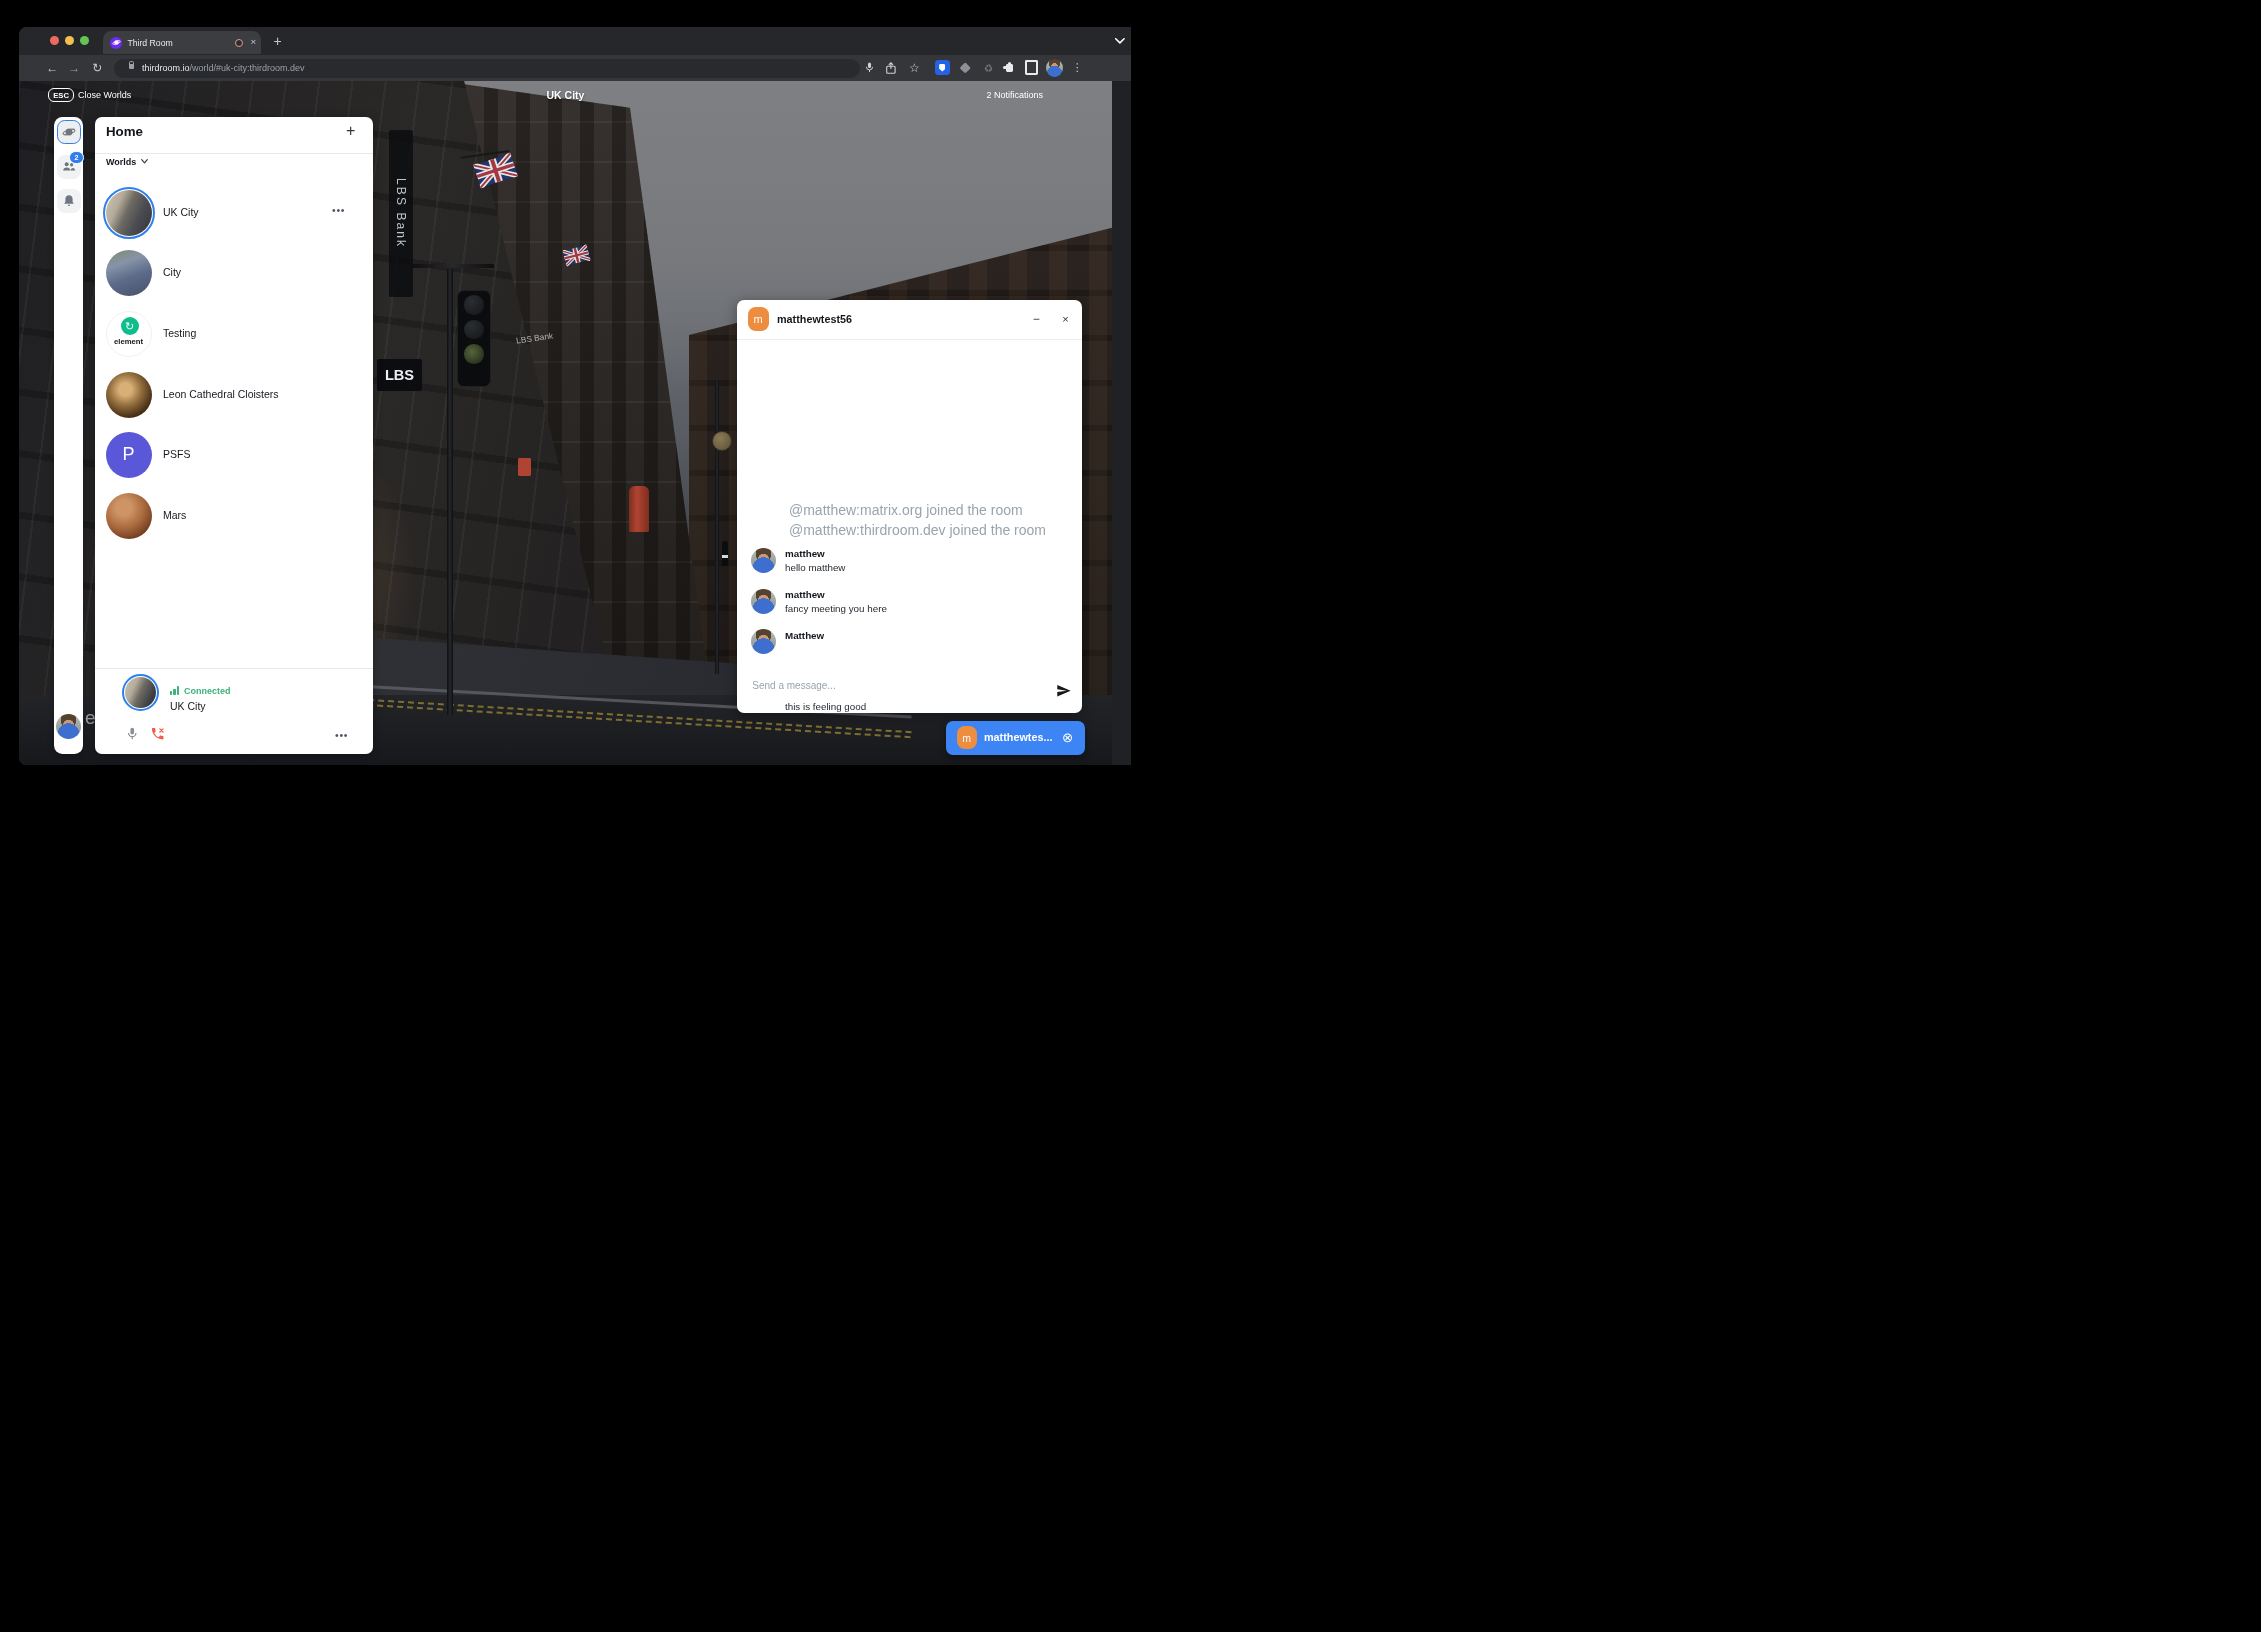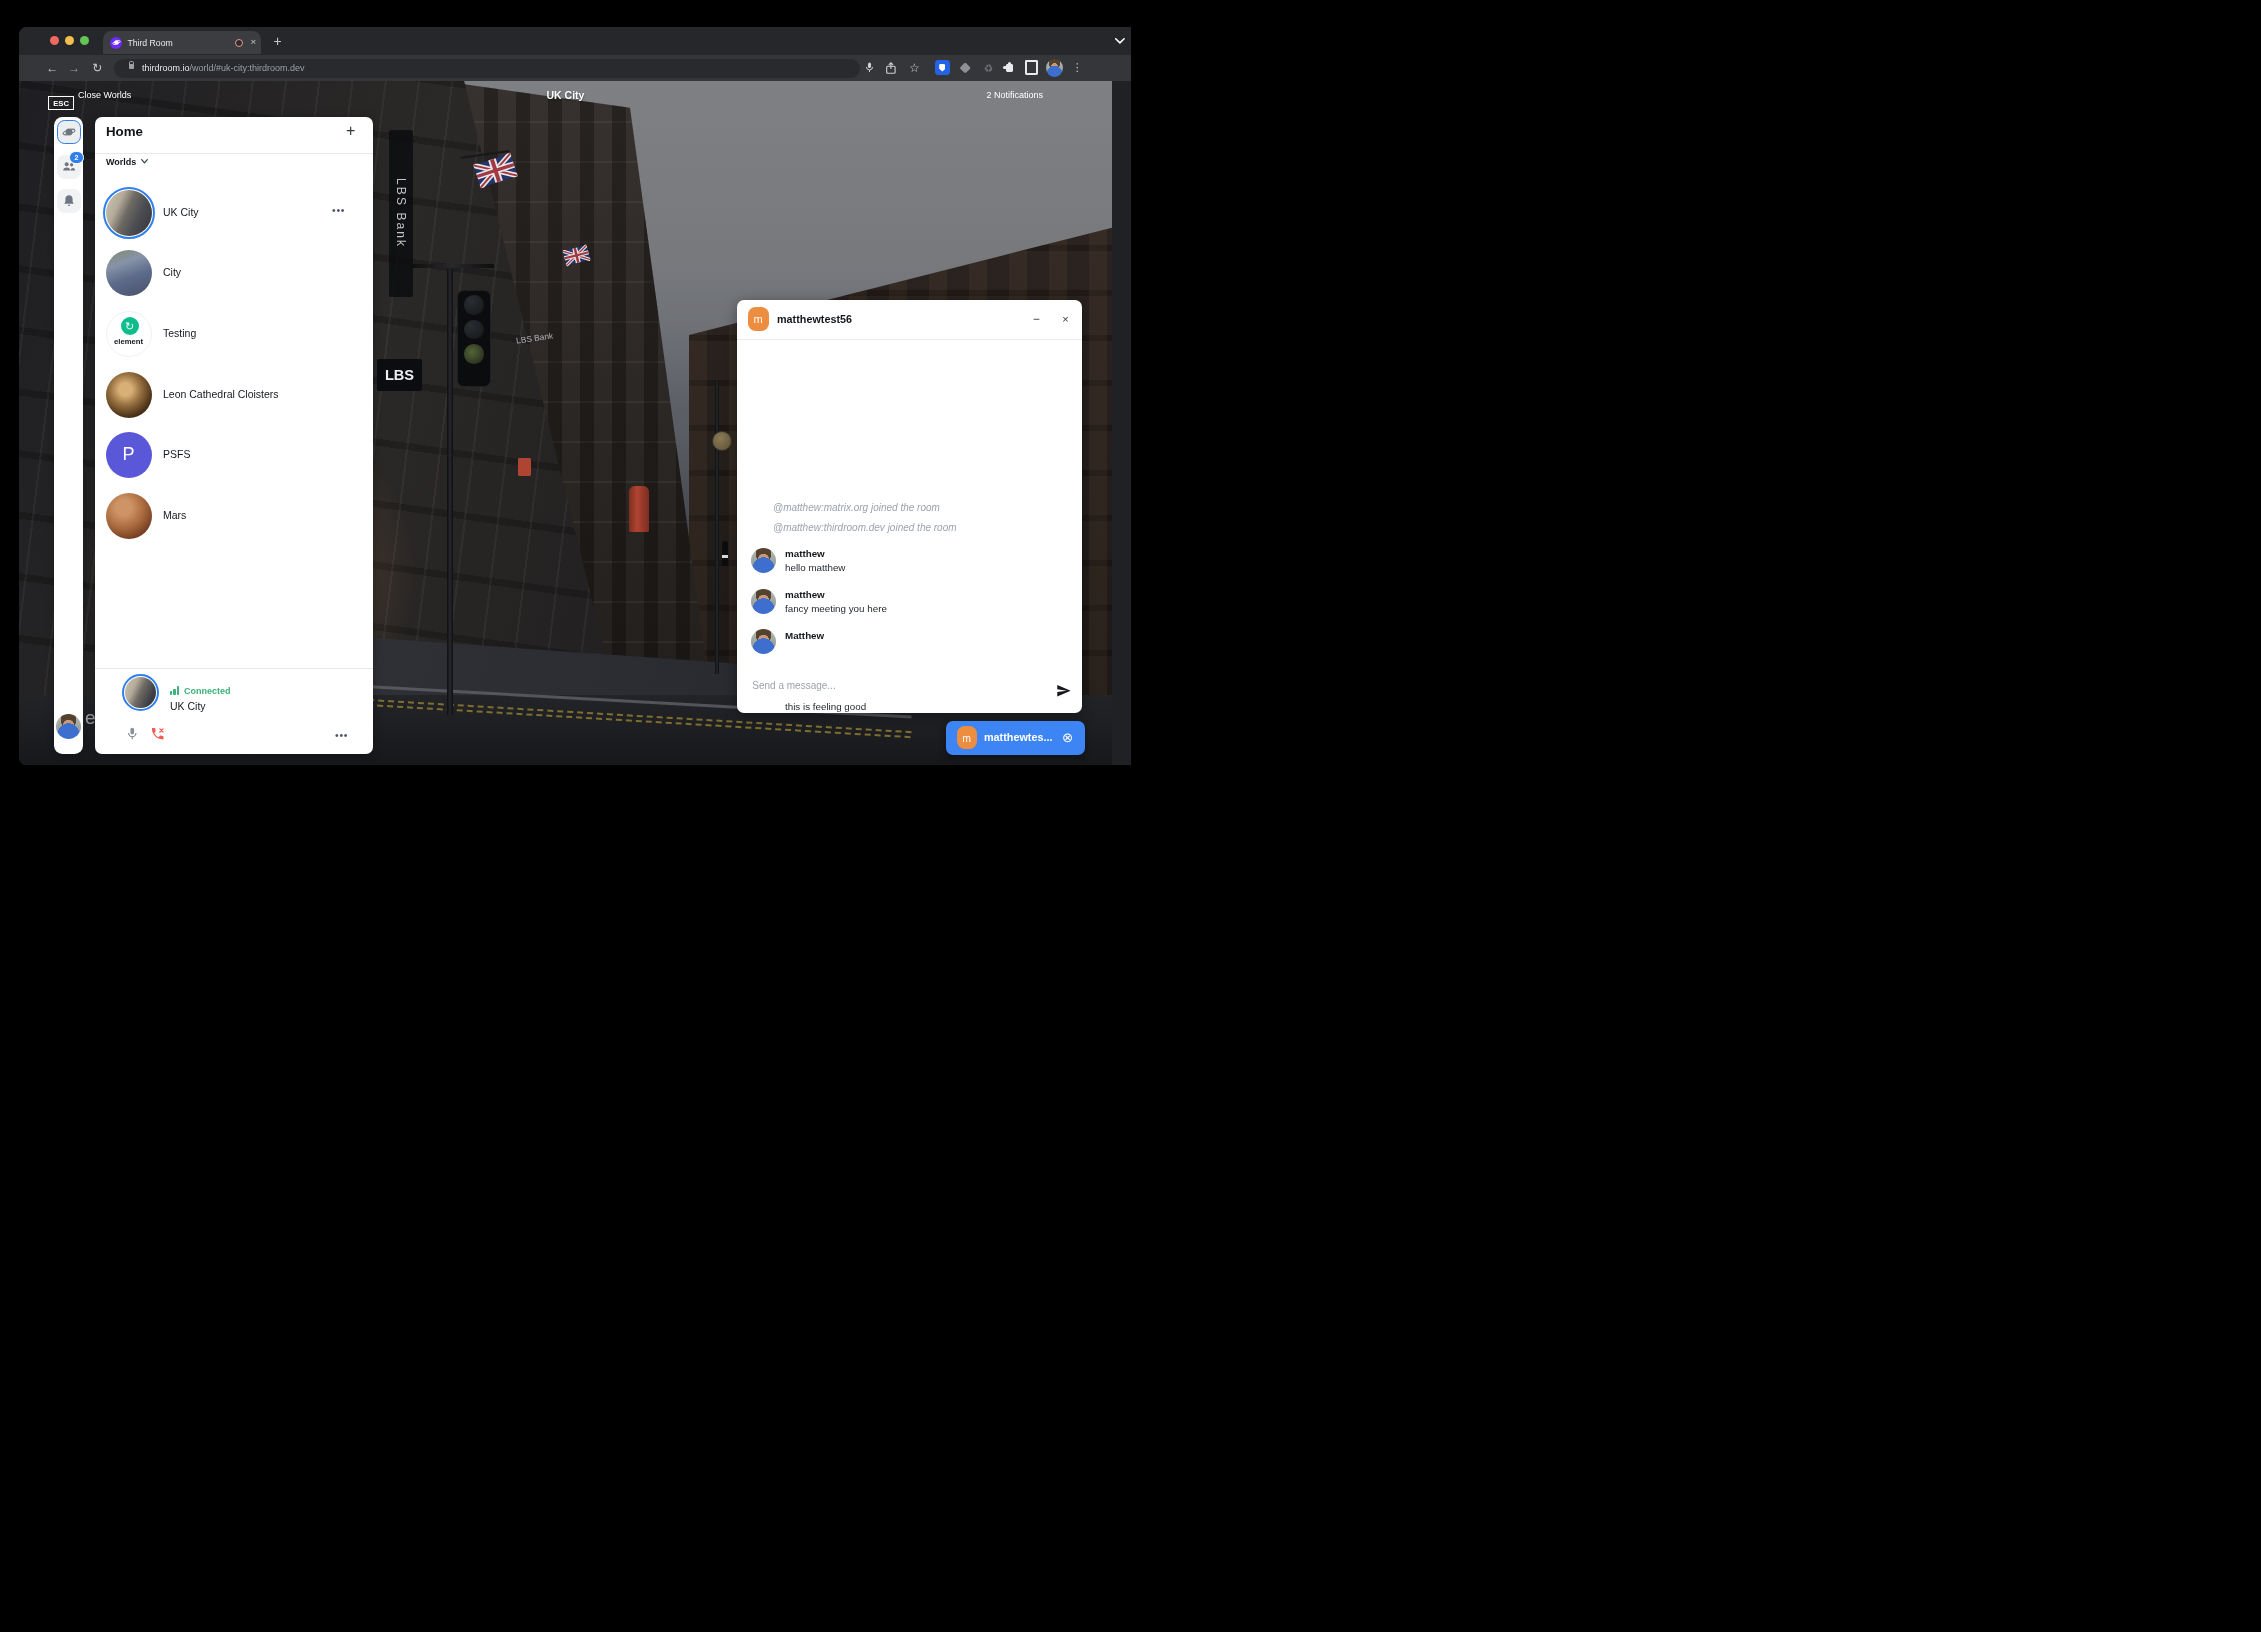--- a/index.html
+++ b/index.html
@@ -74,21 +74,21 @@
   .bollard{position:absolute;width:6.3px;background:linear-gradient(180deg,#0c0d0f 0 55%,#d8dadc 55% 70%,#0c0d0f 70%);border-radius:2.1px 2.1px 0 0;}
   .signdisc{position:absolute;left:693px;top:350px;width:18px;height:18px;border-radius:50%;background:radial-gradient(circle at 40% 35%,#8a7a55,#5e5138);border:1.4px solid #3a332a;}
   .lbs-vert{position:absolute;left:370px;top:49px;width:24px;height:167px;background:rgba(12,13,16,.85);border-radius:2.1px;display:flex;align-items:center;justify-content:center;}
   .lbs-vert span{writing-mode:vertical-rl;color:#d4d7db;font-size:12px;letter-spacing:2.1px;opacity:.9;}
   .lbs-plaque{position:absolute;left:358px;top:278px;width:45px;height:32px;background:#0c0d10;color:#eceef0;font-weight:bold;font-size:14.6px;display:flex;align-items:center;justify-content:center;border-radius:2.1px;}
   .lbs-small{position:absolute;left:497px;top:252px;color:#cfd3d8;font-size:8.4px;opacity:.8;transform:rotate(-8deg);}
   .flag{position:absolute;}
   .scene-gap-text{position:absolute;left:66px;top:626px;color:rgba(196,201,207,.75);font-size:19px;}
 
   
-  .esc-chip{position:absolute;left:29px;top:7.7px;border:1px solid #fff;border-radius:0;color:#fff;font-size:7.7px;font-weight:bold;padding:1.4px 4.2px;margin-top:8px;}
+  .esc-chip{position:absolute;left:29px;top:7.7px;border:1px solid #fff;border-radius:6px;color:#fff;font-size:7.7px;font-weight:bold;padding:1.4px 4.2px;}
   .close-overlay-label{position:absolute;left:59px;top:9px;color:#fff;font-size:9px;}
   .world-title{position:absolute;left:0;top:8.4px;width:1093px;text-align:center;color:#fff;font-size:10.5px;font-weight:bold;text-shadow:0 0.7px 2.1px rgba(0,0,0,.5);}
   .notif-label{position:absolute;right:69px;top:9px;color:#fff;font-size:9px;}
 
   
   .rail{position:absolute;left:35px;top:36px;width:29px;height:637px;background:#fff;border-radius:8.4px;box-shadow:0 1.4px 7px rgba(0,0,0,.25);}
   .rail-tile{position:absolute;left:2.8px;width:24px;height:24px;border-radius:7.7px;background:#f1f2f4;display:flex;align-items:center;justify-content:center;box-sizing:border-box;}
   .rail-tile.active{background:#eceef0;border:1.4px solid #2f80ed;}
   .badge{position:absolute;right:-2.8px;top:-3.5px;min-width:11px;height:11px;border-radius:6.3px;background:#2f80ed;color:#fff;font-size:7px;font-weight:bold;line-height:11px;text-align:center;border:1.4px solid #fff;padding:0 0.7px;}
   .rail-avatar{position:absolute;left:2.1px;top:597px;width:25px;height:25px;}
@@ -123,21 +123,21 @@
   .ctl{position:absolute;top:608px;width:18px;height:18px;display:flex;align-items:center;justify-content:center;}
   .footer-more{position:absolute;left:240px;top:612px;color:#4b5563;font-size:10.5px;letter-spacing:0.7px;}
 
   
   .chat{position:absolute;left:718px;top:219px;width:345px;height:413px;background:#fff;border-radius:7px;box-shadow:0 2.8px 12.6px rgba(0,0,0,.35);}
   .squircle{border-radius:7.7px;background:#ec8d3f;color:#fff;display:flex;align-items:center;justify-content:center;}
   .chat-head-av{position:absolute;left:10.5px;top:7.7px;width:21px;height:24px;font-size:11px;}
   .chat-title{position:absolute;left:40px;top:13.3px;font-size:10.8px;font-weight:bold;color:#14181d;}
   .chat-min{position:absolute;left:291px;top:11px;width:16.7px;height:16.7px;text-align:center;line-height:16.7px;font-size:12px;color:#30353b;}
   .chat-close{position:absolute;left:320px;top:11px;width:16.7px;height:16.7px;text-align:center;line-height:16.7px;font-size:11px;color:#30353b;}
-  .chat-event{position:absolute;left:36px;font-size:10px;font-style:italic;color:#9aa3ad;}
+  .chat-event{position:absolute;left:52px;font-size:14px;color:#9aa3ad;}
   .msg-av{position:absolute;left:14px;width:25px;height:25px;}
   .msg-name{position:absolute;left:48px;font-size:9.8px;font-weight:bold;color:#14181d;}
   .msg-text{position:absolute;left:48px;font-size:9.8px;color:#252a30;}
   .chat-input{position:absolute;left:13.3px;top:371px;width:279px;height:28px;border:none;outline:none;font-size:10px;color:#30353b;font-family:"Liberation Sans",sans-serif;}
   .chat-input::placeholder{color:#9aa3ad;}
   .send-btn{position:absolute;left:318px;top:382px;width:18px;height:18px;display:flex;align-items:center;justify-content:center;}
 
   
   .pill{position:absolute;left:927px;top:640px;width:139px;height:34px;background:#3d84f4;border-radius:7px;box-shadow:0 2.1px 7px rgba(0,0,0,.35);}
   .pill-av{position:absolute;left:10.5px;top:5.6px;width:20px;height:23px;font-size:10.5px;}

